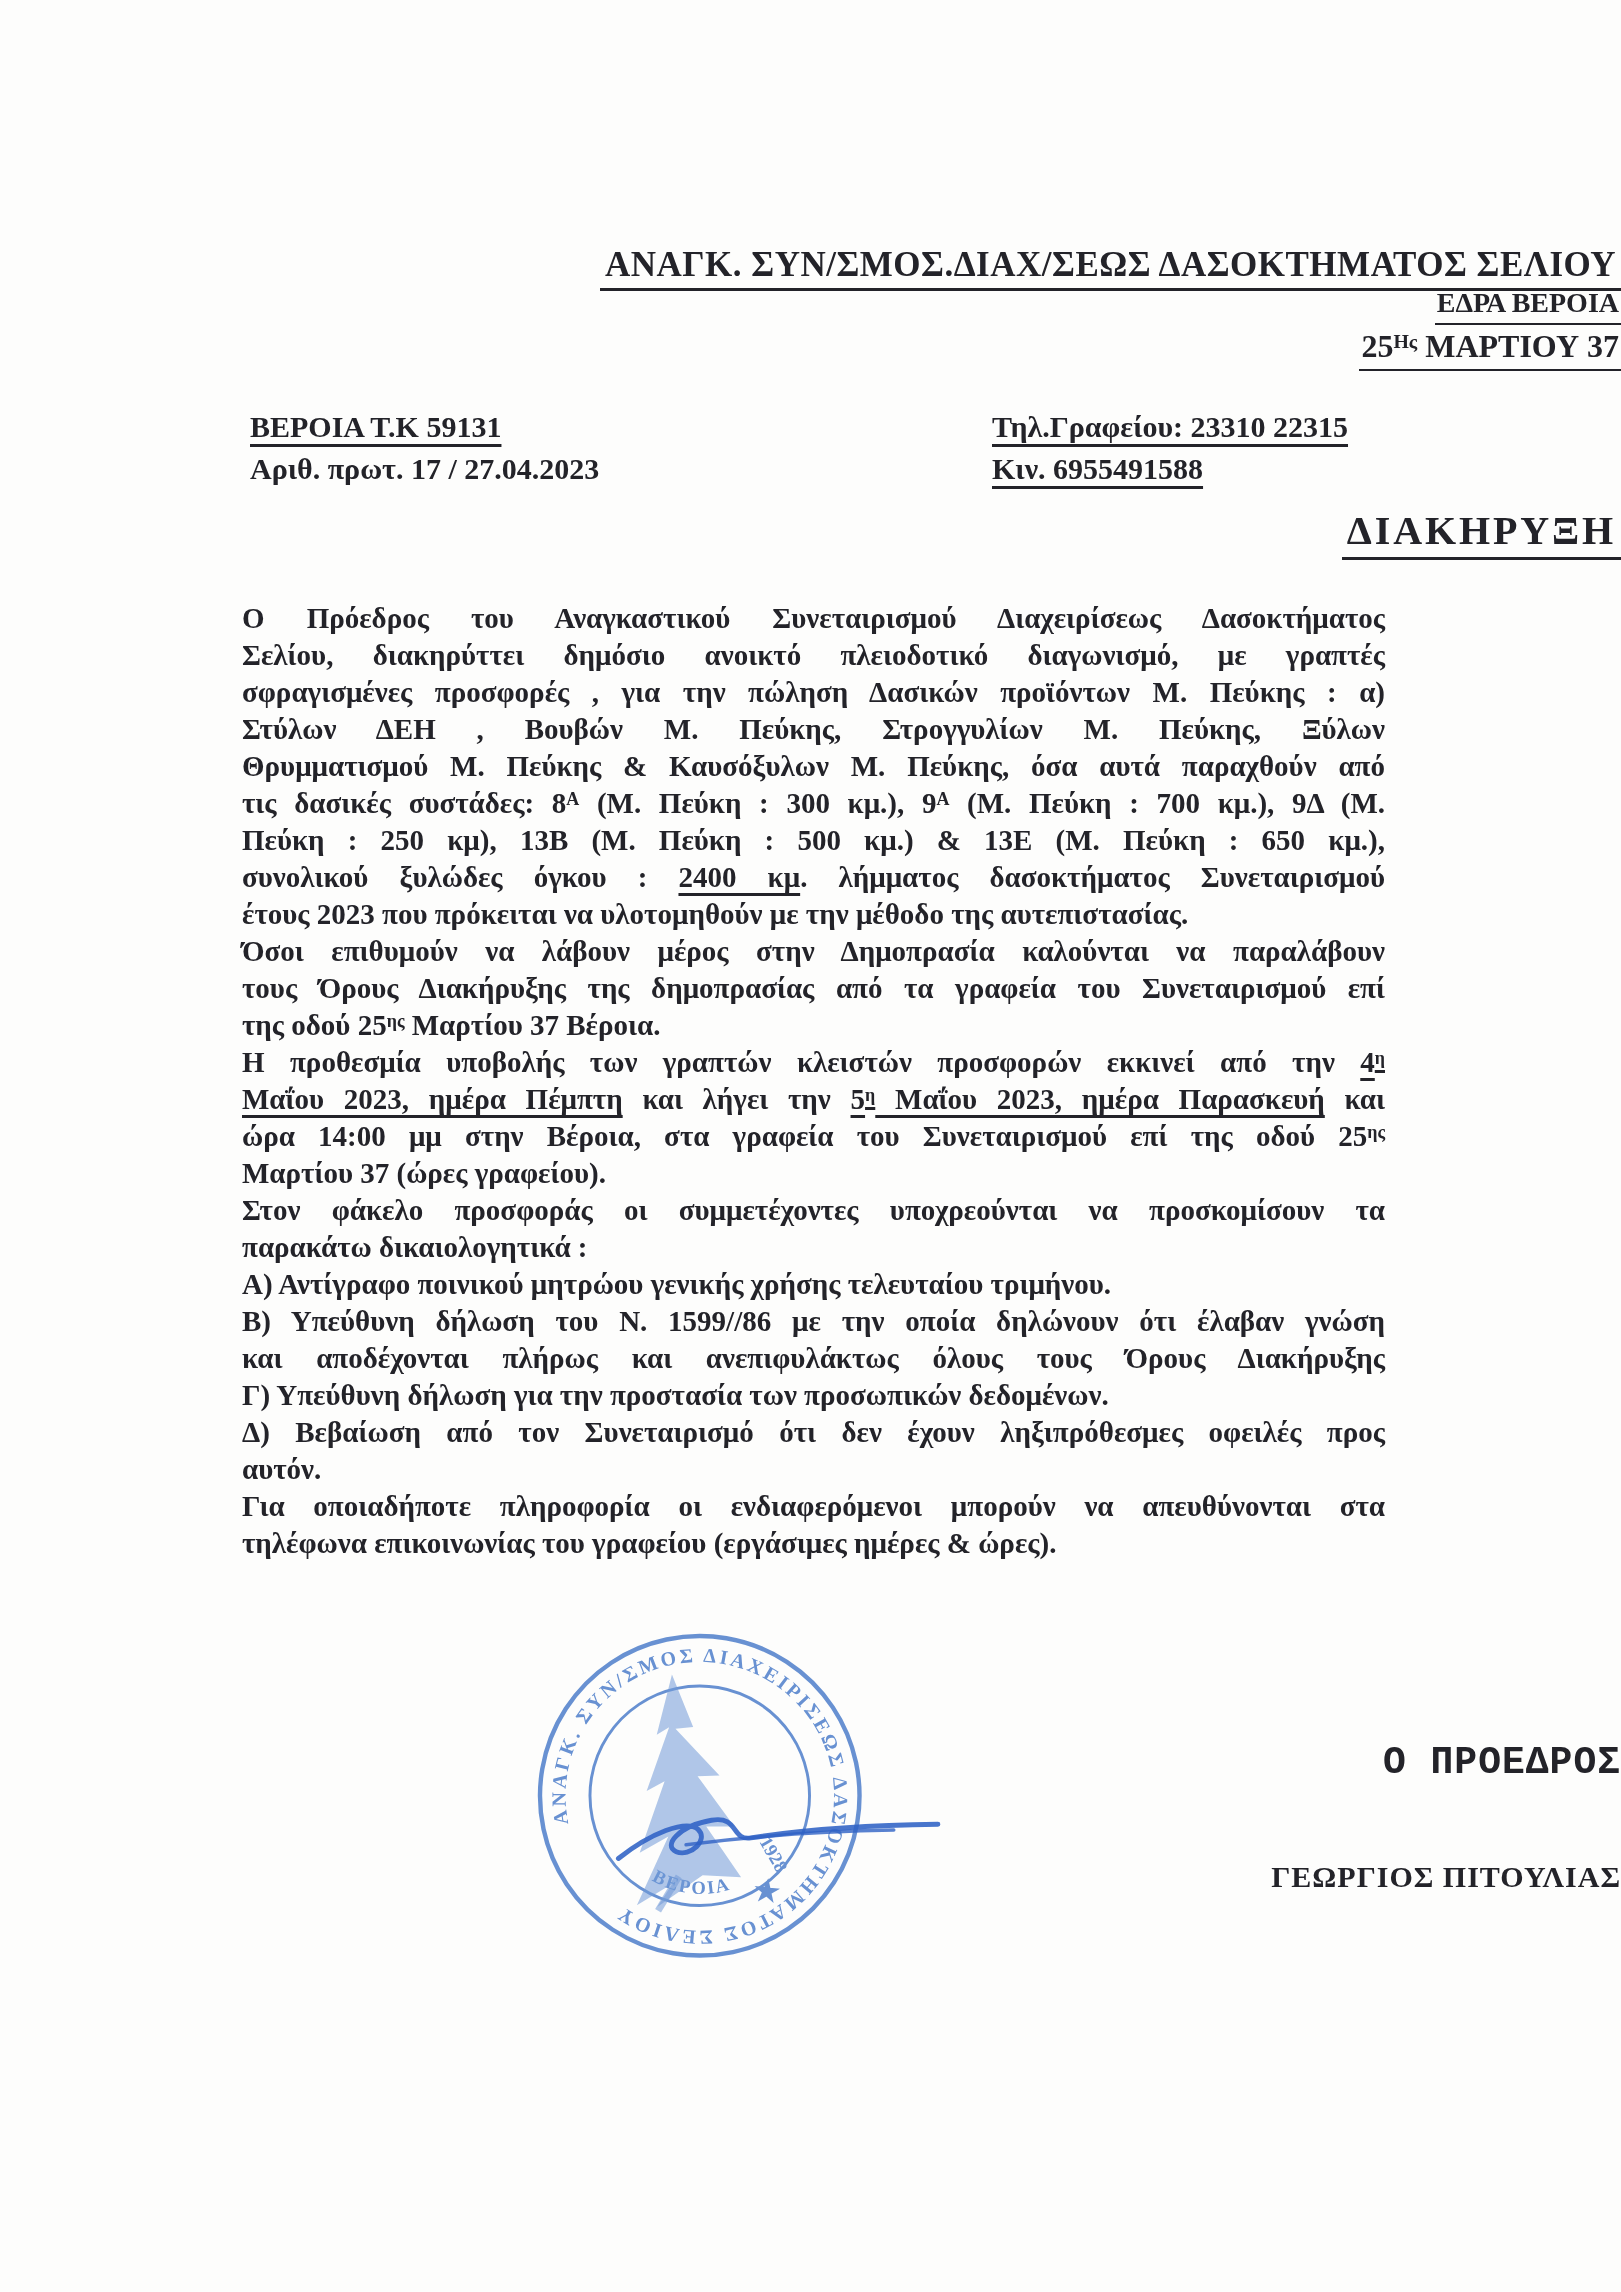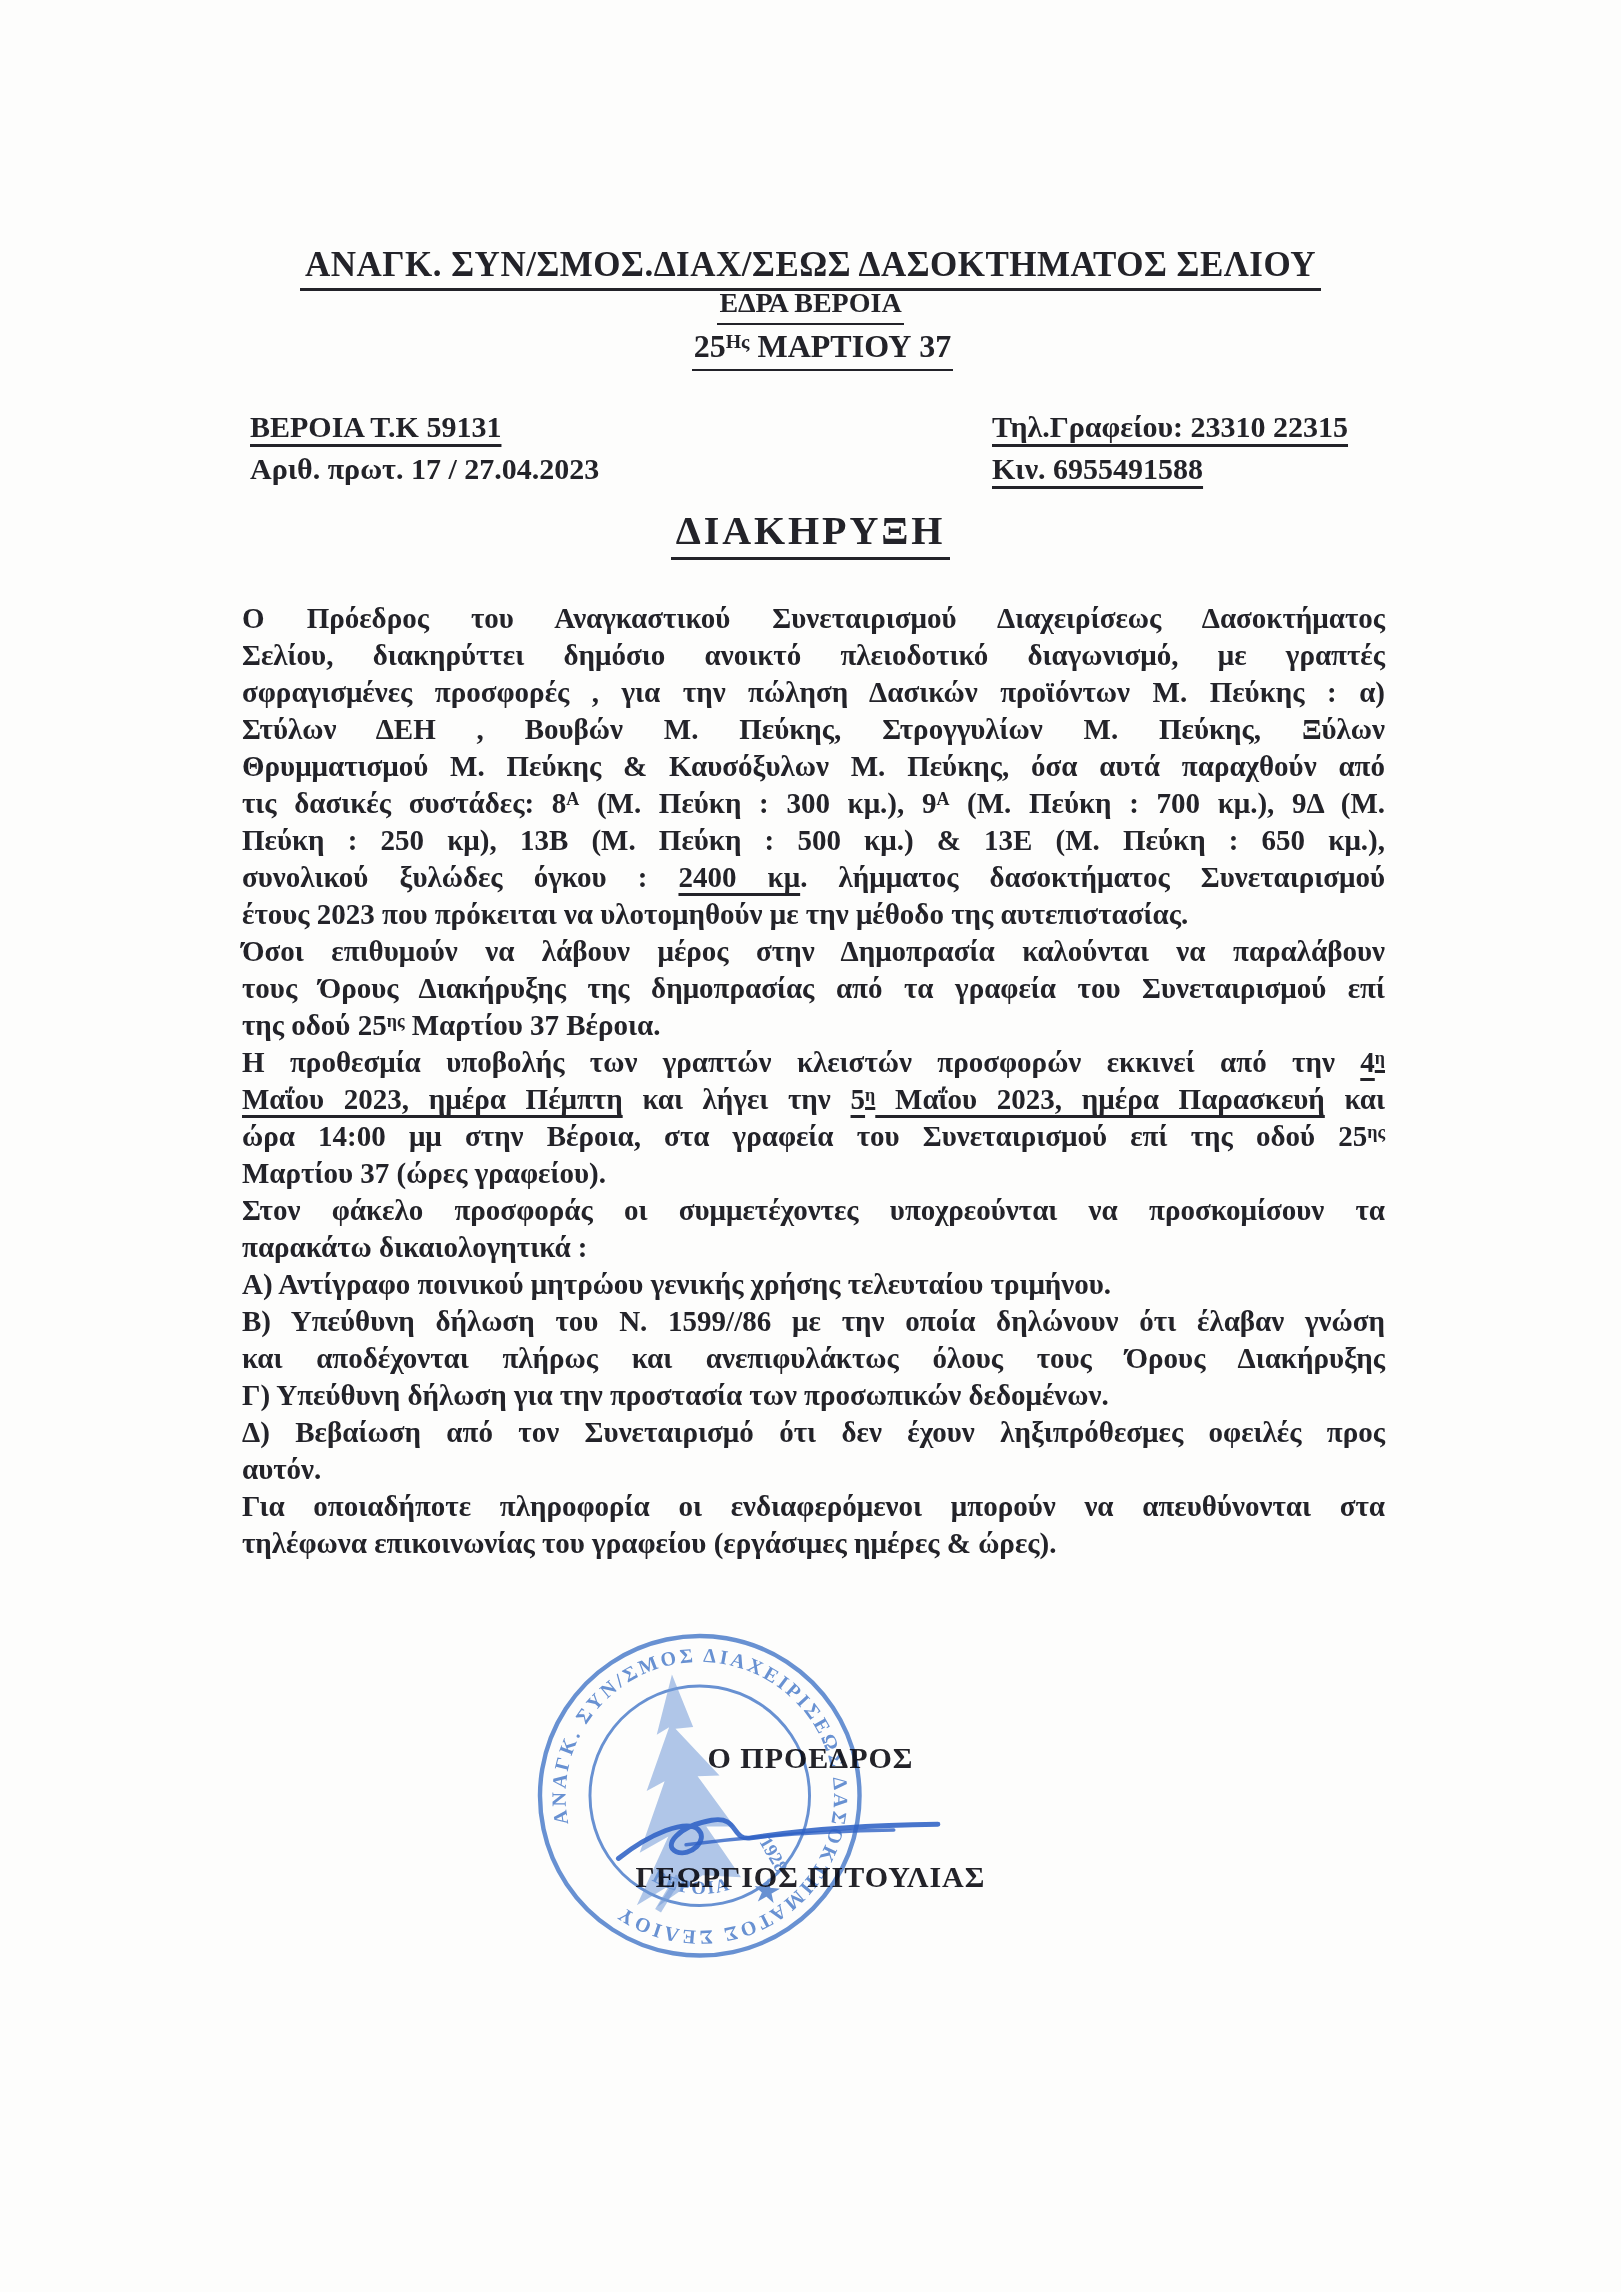--- a/index.html
+++ b/index.html
@@ -7,42 +7,42 @@
     position:relative;
     width:1621px;height:2293px;
     margin:0 auto;
     background:#fdfdfc;
     font-family:"Liberation Serif", serif;
     font-weight:bold;
     color:#232329;
     overflow:hidden;
   }
   .abs{position:absolute;}
-  .center{position:absolute;left:0;right:0;text-align:center;}
+  .center{position:absolute;left:0;right:0;text-align:right;}
   .rule{display:inline-block;border-bottom:3.9px solid currentColor;padding:0 4.9px 2.9px 4.9px;}
   .rule3{display:inline-block;border-bottom:2.9px solid currentColor;padding:0 2px 3.9px 2px;}
   .title1{top:245px;font-size:35px;letter-spacing:0.5px;}
   .title2{top:287px;font-size:28px;}
   .title3{top:328px;font-size:32px;margin-left:24px;}
   .doc-title{top:507px;font-size:40px;letter-spacing:2.9px;}
   .meta{top:407px;font-size:30px;line-height:40px;font-family:Liberation Serif, serif;}
   .meta-left{left:250px;}
   .meta-right{left:992px;}
   .meta .mline{margin-bottom:2px;}
   .u3{text-decoration:underline;text-decoration-thickness:2.9px;text-underline-offset:6.9px;}
   .body-block{
     left:242px;top:600px;width:1143px;
     font-size:29px;line-height:37px;
   }
   .bline{text-align:justify;text-align-last:justify;}
   .bline.end{text-align-last:auto;}
   .sup{font-size:.62em;position:relative;top:-.45em;line-height:0;}
   .u{text-decoration:underline;text-decoration-thickness:2.5px;text-underline-offset:5.9px;}
   .sig-date{top:1658px;font-size:30px;}
-  .sig-role{top:1741px;font-size:30px;letter-spacing:1px;}
+  .sig-role{top:1741px;font-size:38px;letter-spacing:1px;font-family:Liberation Mono, monospace;}
   .sig-name{top:1860px;font-size:30px;letter-spacing:1px;}
   .ink{position:absolute;left:0;top:0;width:1621px;height:2293px;pointer-events:none;mix-blend-mode:multiply;}
 </style>
 </head>
 <body>
 
 <div class="page">
 
   <div class="center title1"><span class="rule">ΑΝΑΓΚ. ΣΥΝ/ΣΜΟΣ.ΔΙΑΧ/ΣΕΩΣ ΔΑΣΟΚΤΗΜΑΤΟΣ ΣΕΛΙΟΥ</span></div>
   <div class="center title2"><span class="rule3">ΕΔΡΑ ΒΕΡΟΙΑ</span></div>

